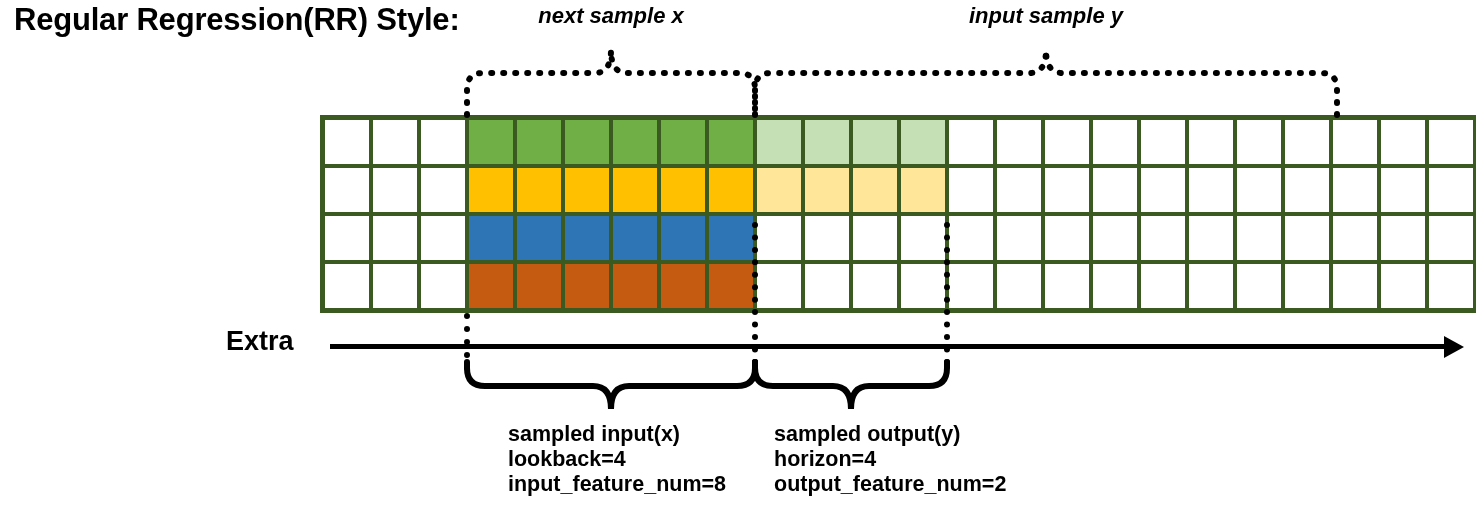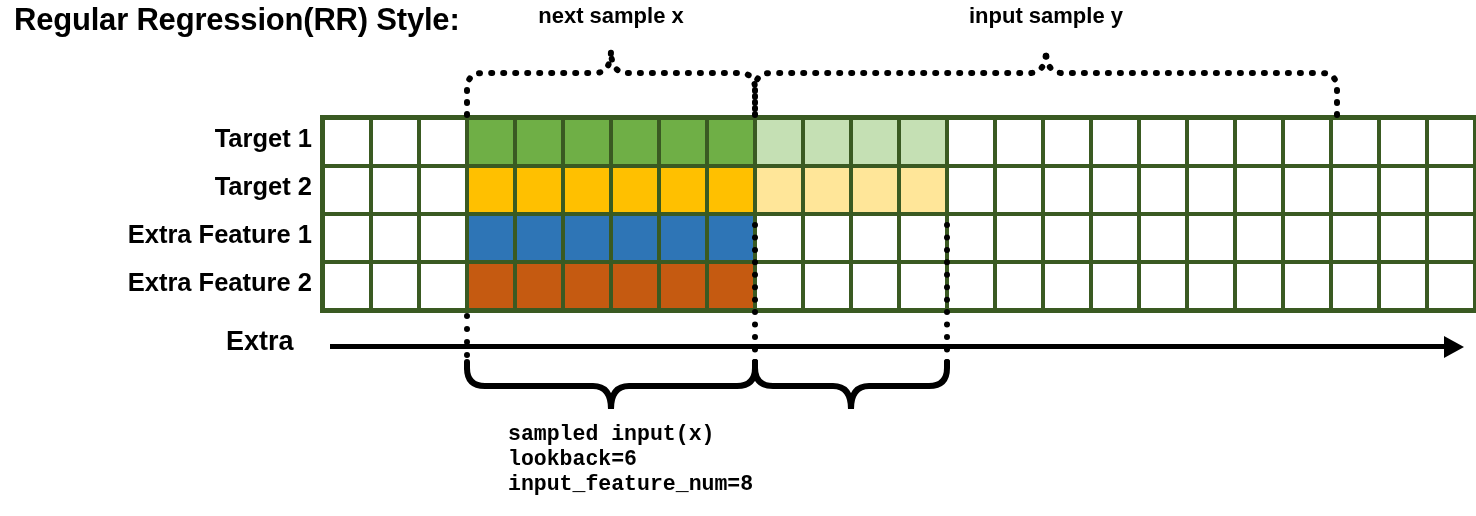--- a/index.html
+++ b/index.html
@@ -64,45 +64,39 @@
     border-left:6px dotted #000;
   }
 
   
   .topsvg{position:absolute;left:0;top:0;width:1476px;height:130px;}
   .botsvg{position:absolute;left:0;top:352px;width:1476px;height:110px;}
 
   
   .toplabel{
     position:absolute;
-    font-size:22px;font-weight:600;color:#000;
+    font-size:22px;font-style:italic;font-weight:600;color:#000;
     white-space:nowrap;text-align:center;
   }
 
   
   .annot{
     position:absolute;
     font-size:21.5px;font-weight:600;color:#000;
     line-height:25px;white-space:nowrap;
   }
-  .annot div{white-space:nowrap;font-family:Liberation Mono, monospace;}
+  .annot div{white-space:nowrap;}
 </style>
 </head>
 <body>
 
 <div id="stage">
 
   <div class="title">Regular Regression(RR) Style:</div>
 
-  <div class="rowlabels-wrap">
-    <div class="rowlabel" style="top:124px">Target 1</div>
-    <div class="rowlabel" style="top:172px">Target 2</div>
-    <div class="rowlabel" style="top:220px">Extra Feature 1</div>
-    <div class="rowlabel" style="top:268px">Extra Feature 2</div>
-  </div>
 
   <div class="grid" id="grid">
       <div class="grow">
         <div class="cell" style="background: rgb(255, 255, 255);"></div>
         <div class="cell" style="background: rgb(255, 255, 255);"></div>
         <div class="cell" style="background: rgb(255, 255, 255);"></div>
         <div class="cell" style="background: rgb(111, 175, 70);"></div>
         <div class="cell" style="background: rgb(111, 175, 70);"></div>
         <div class="cell" style="background: rgb(111, 175, 70);"></div>
         <div class="cell" style="background: rgb(111, 175, 70);"></div>
@@ -224,17 +218,22 @@
         <path d="M 755 10 L 755 16 Q 755 34 773 34 L 833 34 Q 851 34 851 57 Q 851 34 869 34 L 929 34 Q 947 34 947 16 L 947 10"></path>
       </g>
   </svg>
 
   <div class="time-label">Extra</div>
   <div class="axis-line"></div>
   <div class="axis-head"></div>
 
   <div class="annot" id="an0" style="left:508px;top:422px">
       <div>sampled input(x)</div>
-      <div>lookback=6</div>
+      <div>lookback=4</div>
       <div>input_feature_num=8</div>
     </div>
+  <div class="annot" id="an1" style="left:774px;top:422px">
+      <div>sampled output(y)</div>
+      <div>horizon=4</div>
+      <div>output_feature_num=2</div>
+    </div>
 
 </div>
 
 </body></html>

